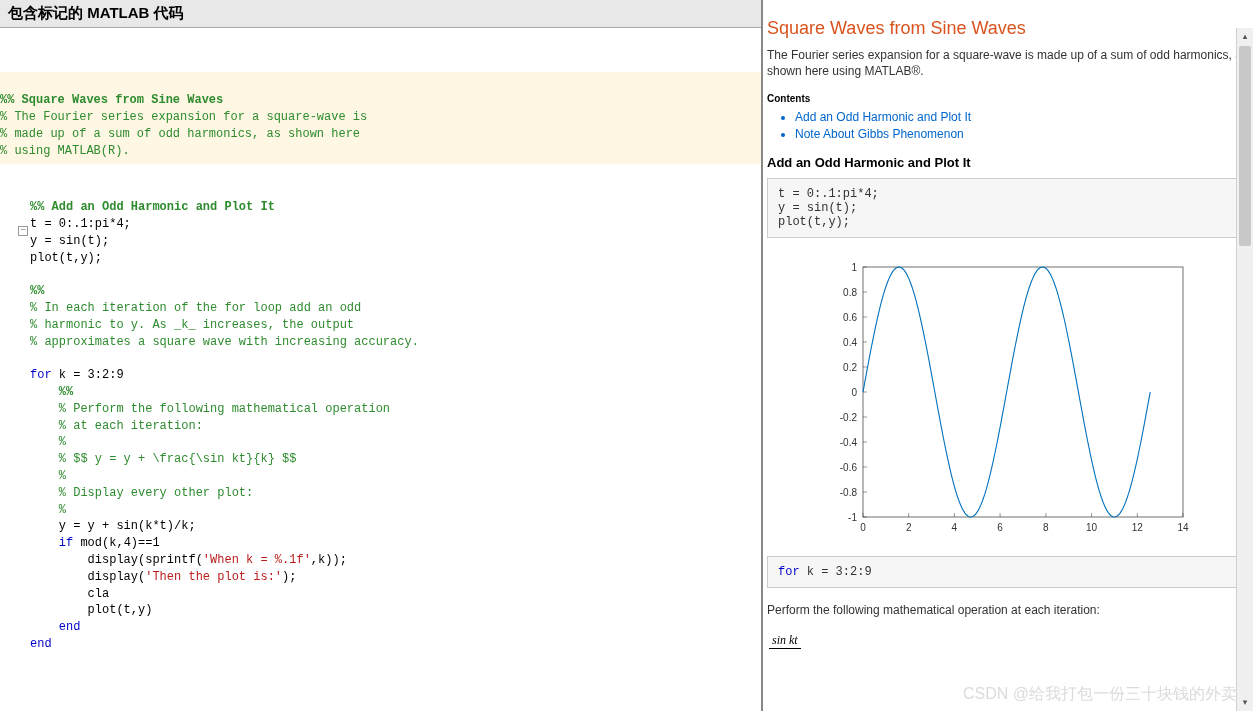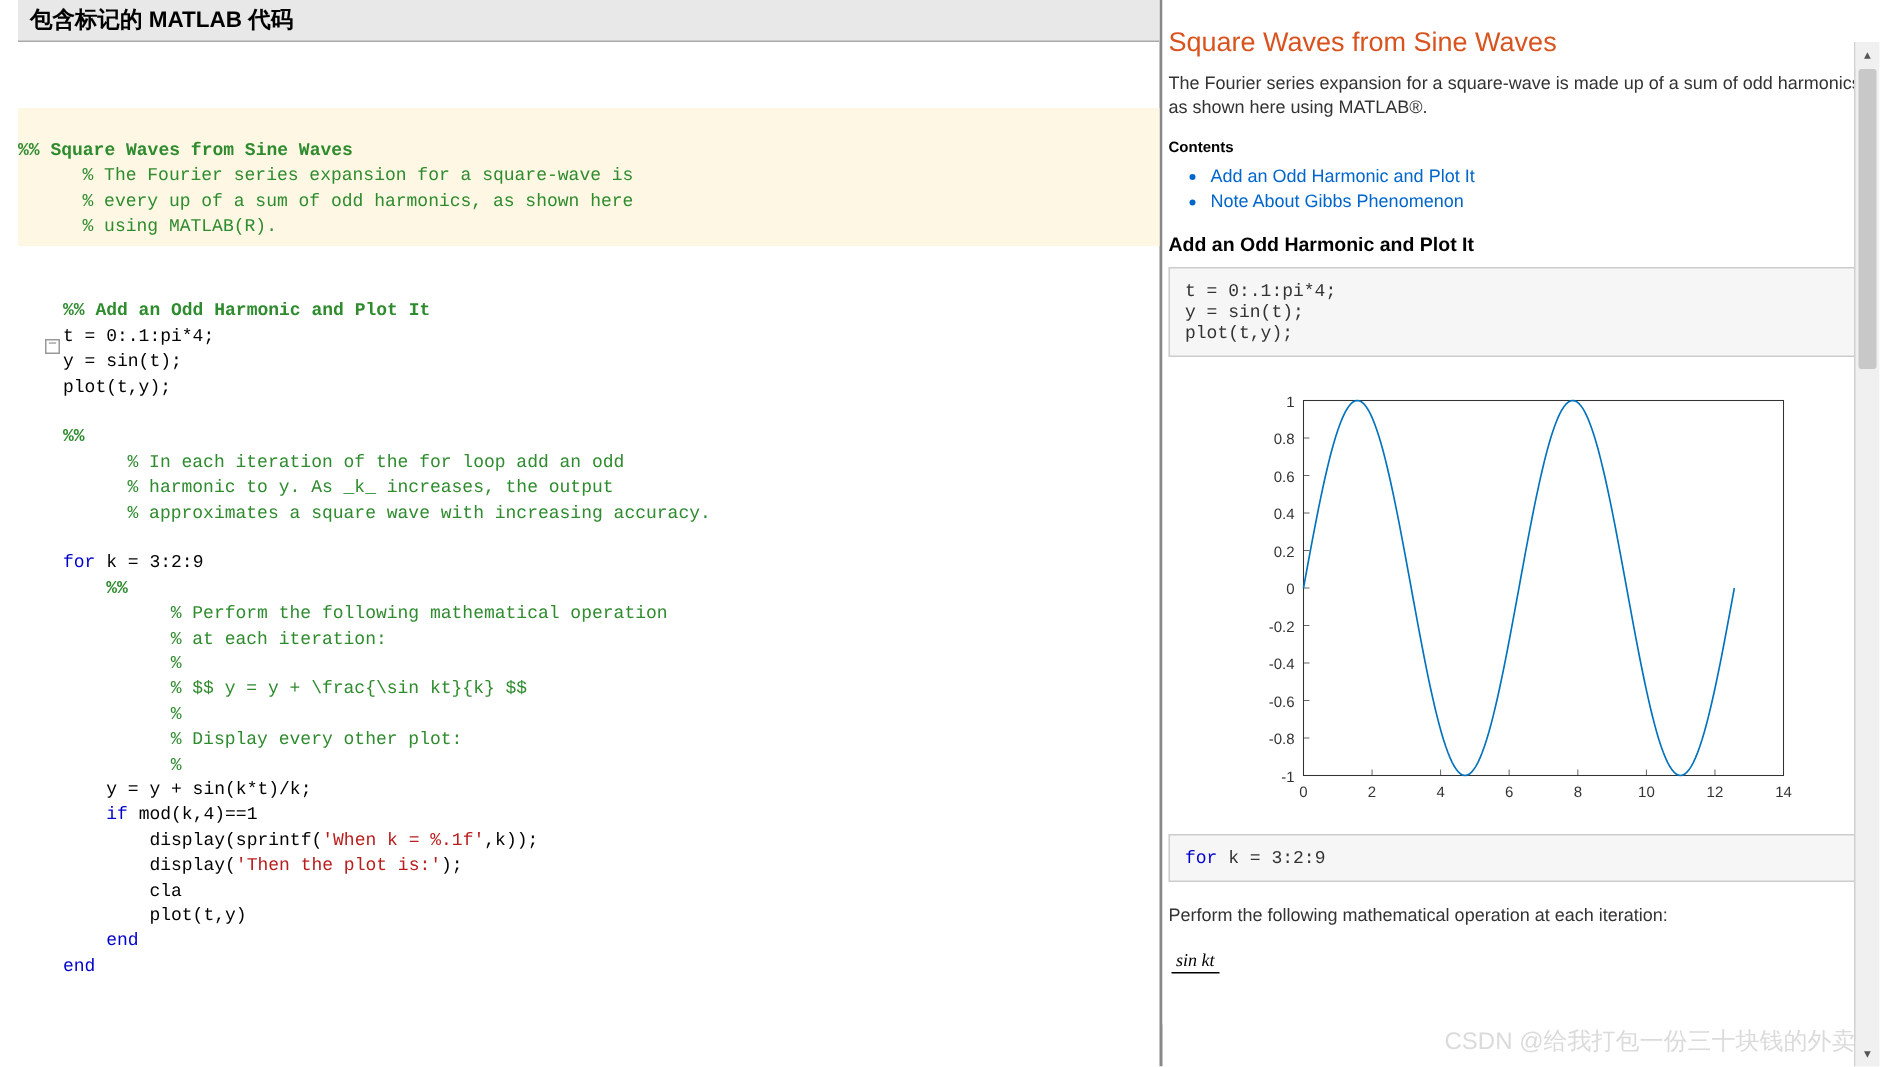--- a/index.html
+++ b/index.html
@@ -1,24 +1,24 @@
 <!DOCTYPE html>
 <html><head>
 <meta charset="utf-8">
 <style>
 * { margin: 0; padding: 0; box-sizing: border-box; }
 body { font-family: Arial, 'Microsoft YaHei', sans-serif; font-size: 12px; background: #fff; width: 1253px; height: 711px; overflow: hidden; }
-.container { display: flex; height: 100%; margin-left: 12px; }
+.container { display: flex; height: 100%; }
 .left-panel { width: 762px; border-right: 1px solid #888; }
 .right-panel { flex: 1; border-left: 1px solid #888; position: relative; }
 .panel-header { background: #e8e8e8; border-bottom: 1px solid #aaa; padding: 4px 8px; font-size: 15px; font-weight: bold; color: #000; }
 .code-area { padding: 8px 0 8px 0; font-family: 'Courier New', monospace; font-size: 12px; line-height: 1.4; white-space: pre; }
 .code-block { padding-left: 30px; }
 .highlight-block { background: #fdf7e3; padding: 4px 0; margin: 2px 0; }
-.comment { color: #2e8b2e; padding-left: 43px; }
+.comment { color: #2e8b2e; }
 .section-header { color: #2e8b2e; font-weight: bold; }
 .keyword { color: #0000cc; }
 .string { color: #b91c1c; }
 .black { color: #000; }
 .fold-marker { position: absolute; left: 18px; color: #888; font-size: 10px; border: 1px solid #999; width: 10px; height: 10px; line-height: 8px; text-align: center; cursor: pointer; }
 .spacer { height: 18px; }
 
 .doc-area { padding: 18px 4px; height: calc(100% - 28px); overflow-y: auto; background: #fff; }
 .doc-title { color: #d9531e; font-size: 18px; font-weight: normal; margin-bottom: 8px; }
 .doc-text { font-size: 12px; color: #333; margin-bottom: 14px; line-height: 1.35; }
@@ -43,21 +43,21 @@
 </head>
 <body>
 
 <div class="container">
   <div class="left-panel">
     <div class="panel-header">包含标记的 MATLAB 代码</div>
     <div class="code-area" style="position:relative;">
       <div class="highlight-block code-block">
 <span class="section-header">%% Square Waves from Sine Waves</span>
 <span class="comment">% The Fourier series expansion for a square-wave is</span>
-<span class="comment">% every up of a sum of odd harmonics, as shown here</span>
+<span class="comment">% made up of a sum of odd harmonics, as shown here</span>
 <span class="comment">% using MATLAB(R).</span></div>
 <div class="code-block">
 <span class="section-header">%% Add an Odd Harmonic and Plot It</span>
 <span class="black">t = 0:.1:pi*4;</span>
 <span class="black">y = sin(t);</span>
 <span class="black">plot(t,y);</span>
 
 <span class="section-header">%%</span>
 <span class="comment">% In each iteration of the for loop add an odd</span>
 <span class="comment">% harmonic to y. As _k_ increases, the output</span>

